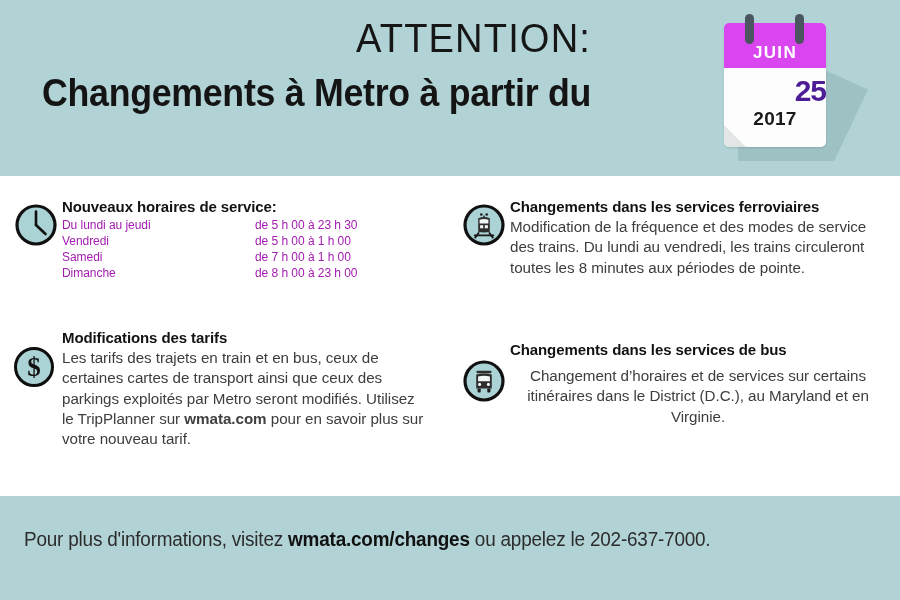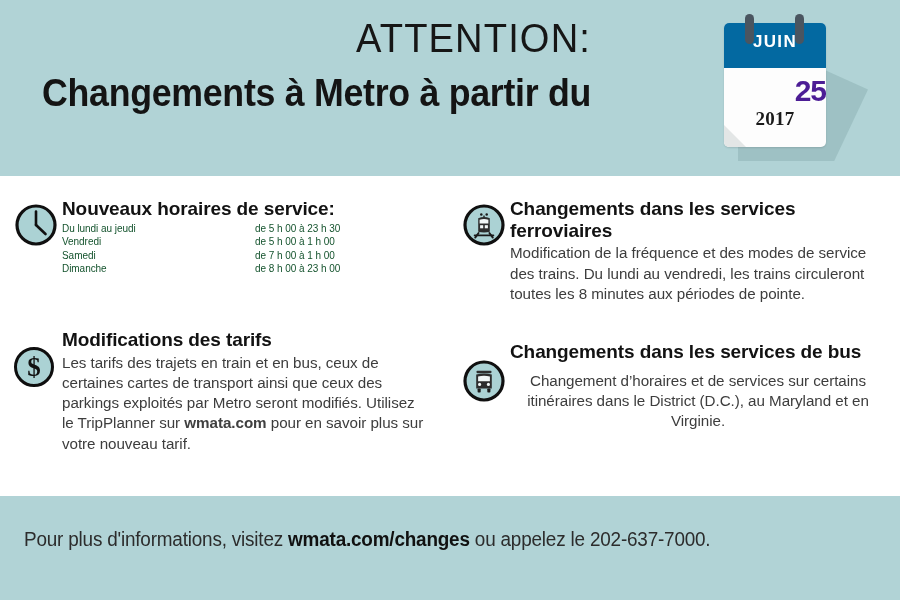--- a/index.html
+++ b/index.html
@@ -66,35 +66,35 @@
   }
   .cal-ring.l { left:21px; }
   .cal-ring.r { left:71px; }
   .cal-body {
     position:absolute; left:0; top:0; width:102px; height:124px;
     background:#fdfdfd; border-radius:5px;
     box-shadow:0 1px 2px rgba(0,0,0,0.12);
     overflow:hidden; z-index:3;
   }
   .cal-top {
-    height:45px; background:#0369a1;
+    height:45px; background:#d946ef;
     display:flex; align-items:flex-end; justify-content:center;
-    padding-bottom:16px;
+    padding-bottom:5px;
   }
   .cal-month {
     color:#fff; font-size:17px; font-weight:700; letter-spacing:1.3px;
   }
   .cal-day {
     text-align:right; color:#4c1d95;
     font-size:30px; font-weight:700; line-height:1;
     margin-top:8px; letter-spacing:-1px;
   }
   .cal-year {
     text-align:center; color:#1a1a1a;
-    font-size:19px; font-weight:700; margin-top:2px; letter-spacing:0.3px;font-family:Liberation Serif, serif;
+    font-size:19px; font-weight:700; margin-top:2px; letter-spacing:0.3px;
   }
   .cal-fold {
     position:absolute; left:0; bottom:0;
     width:22px; height:22px; background:#e3e6e6;
     clip-path:polygon(0 0, 100% 100%, 0 100%);
   }
 
   
   .main {
     position:absolute; left:0; top:176px; width:900px; height:320px;
@@ -102,34 +102,34 @@
   }
 
   .col-left  { position:absolute; left:0;   top:0; width:452px; height:320px; }
   .col-right { position:absolute; left:452px; top:0; width:448px; height:320px; }
 
   .block { position:relative; display:flex; }
   .block-icon { flex:0 0 48px; padding-top:5px; }
   .block-body { flex:1; }
 
   .b-title {
-    font-size:19px; font-weight:700; color:#121212;
+    font-size:15px; font-weight:700; color:#121212;
     line-height:1.14; letter-spacing:-0.1px;
     margin-bottom:2px;
   }
   .b-text {
     font-size:15.2px; color:#3d3d3d; line-height:1.33;
     letter-spacing:-0.05px;
   }
   .b-text b { color:#404040; font-weight:700; }
 
   
   .sched { width:100%; border-collapse:collapse; margin-top:1px; }
   .sched td {
-    font-size:10px; color:#14532d; line-height:1.345;
+    font-size:12px; color:#a21caf; line-height:1.345;
     padding:0; vertical-align:top; letter-spacing:-0.05px;margin-top:44px;
   }
   .sched td.day  { width:193px; }
 
   
   #blk-hours { position:absolute; left:14px;  top:22px;  width:424px; }
   #blk-fares { position:absolute; left:14px;  top:153px; width:410px; }
   #blk-rail  { position:absolute; left:10px;  top:22px;  width:424px; }
   #blk-bus   { position:absolute; left:10px;  top:165px; width:424px; }
 

